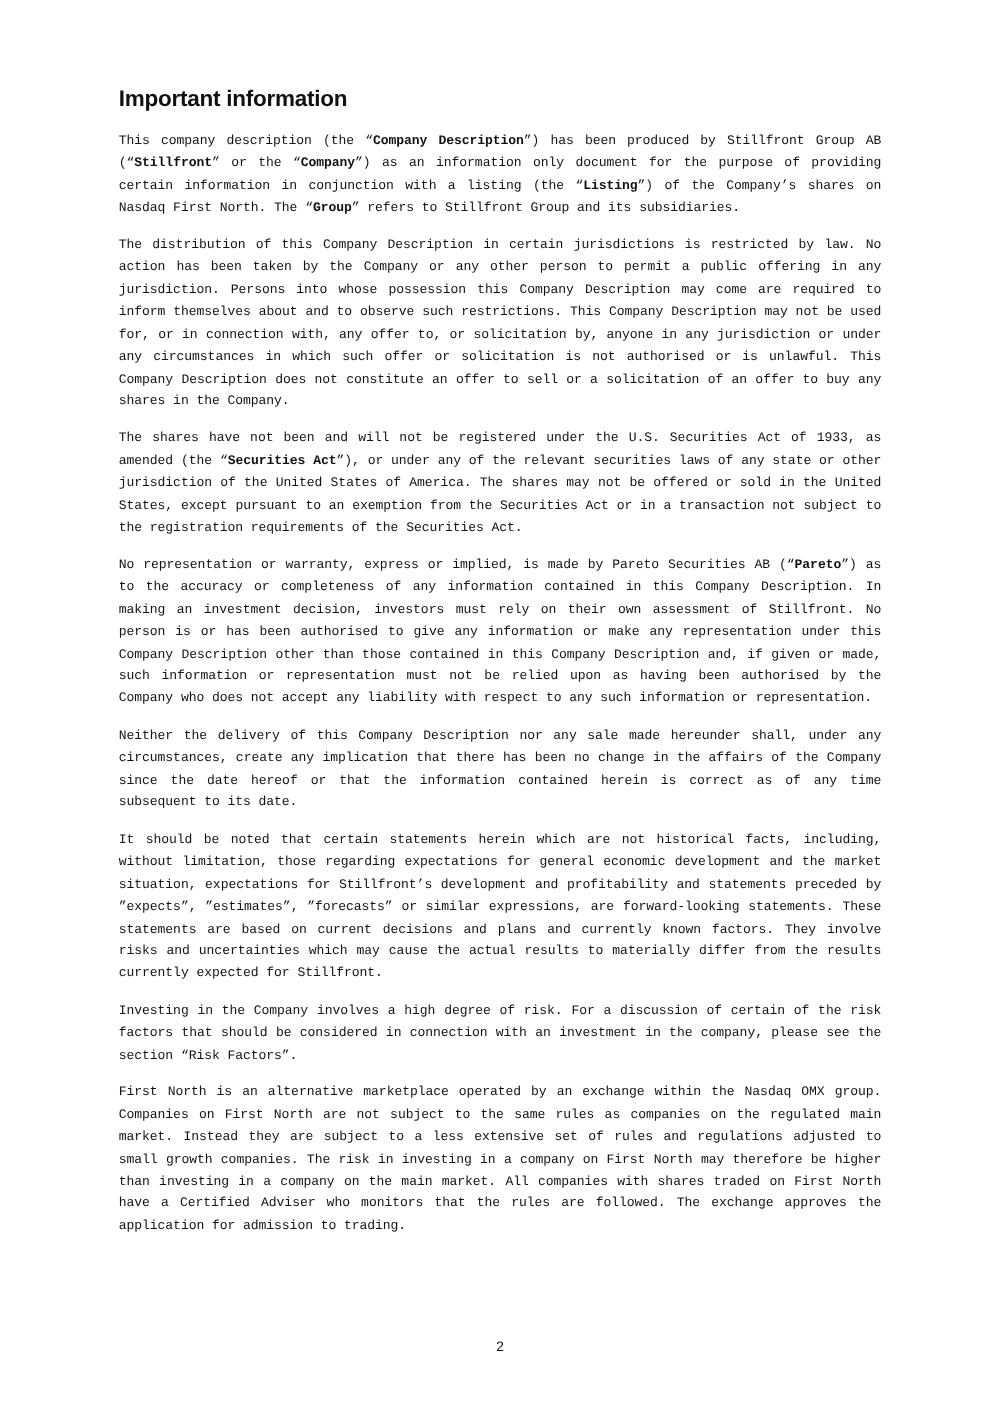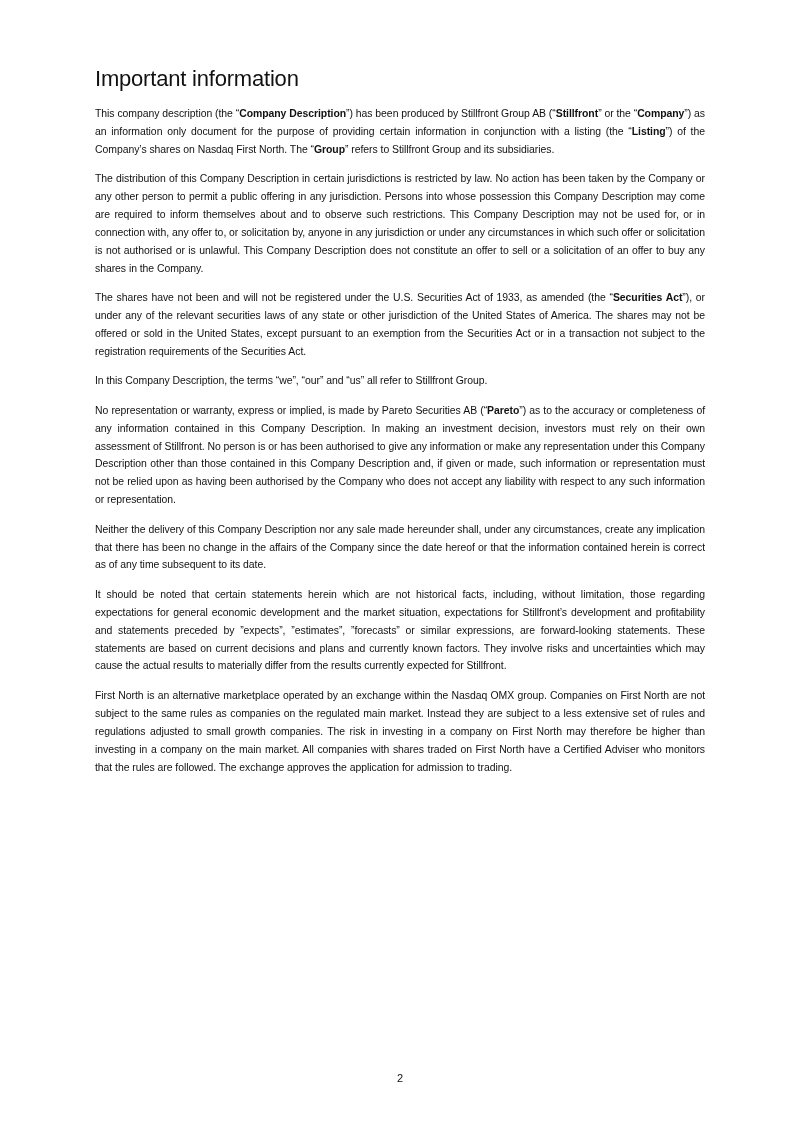--- a/index.html
+++ b/index.html
@@ -2,42 +2,42 @@
 <html><head>
   <meta charset="utf-8">
   <style>
     html, body { margin: 0; padding: 0; background: #ffffff; }
     body { width: 800px; height: 1131px; position: relative; overflow: hidden; }
     .page {
       position: absolute; left: 95px; top: 62px; width: 610px;
       font-family: "Liberation Sans", sans-serif; color: #111111;
     }
     h1 {
-      margin: 0 0 9px 0; font-size: 22px; font-weight: normal;
+      margin: 0 0 9px 0; font-size: 18px; font-weight: bold;
       letter-spacing: -0.2px; line-height: 34px;
     }
     p {
       margin: 0 0 11.5px 0; font-size: 10.45px; line-height: 17.9px;
-      text-align: justify; letter-spacing: -0.05px;
+      text-align: justify; letter-spacing: -0.05px; font-family: Liberation Mono, monospace;
     }
     p b { font-weight: bold; }
     .page-number {
       position: absolute; left: 0; right: 0; top: 1072px; text-align: center;
       font-family: "Liberation Sans", sans-serif; font-size: 11px; color: #111111;
     }
   </style>
 </head>
 <body>
 
 <div class="page">
   <h1>Important information</h1>
   <div id="body-text">
       <p><span>This company description (the “</span><b>Company Description</b><span>”) has been produced by Stillfront Group AB (“</span><b>Stillfront</b><span>” or the “</span><b>Company</b><span>”) as an information only document for the purpose of providing certain information in conjunction with a listing (the “</span><b>Listing</b><span>”) of the Company’s shares on Nasdaq First North. The “</span><b>Group</b><span>” refers to Stillfront Group and its subsidiaries.</span></p>
       <p><span>The distribution of this Company Description in certain jurisdictions is restricted by law. No action has been taken by the Company or any other person to permit a public offering in any jurisdiction. Persons into whose possession this Company Description may come are required to inform themselves about and to observe such restrictions. This Company Description may not be used for, or in connection with, any offer to, or solicitation by, anyone in any jurisdiction or under any circumstances in which such offer or solicitation is not authorised or is unlawful. This Company Description does not constitute an offer to sell or a solicitation of an offer to buy any shares in the Company.</span></p>
       <p><span>The shares have not been and will not be registered under the U.S. Securities Act of 1933, as amended (the “</span><b>Securities Act</b><span>”), or under any of the relevant securities laws of any state or other jurisdiction of the United States of America. The shares may not be offered or sold in the United States, except pursuant to an exemption from the Securities Act or in a transaction not subject to the registration requirements of the Securities Act.</span></p>
-      <p><span>In this Company Description, the terms “we”, “our” and “us” all refer to Stillfront Group.</span></p>
       <p><span>No representation or warranty, express or implied, is made by Pareto Securities AB (“</span><b>Pareto</b><span>”) as to the accuracy or completeness of any information contained in this Company Description. In making an investment decision, investors must rely on their own assessment of Stillfront. No person is or has been authorised to give any information or make any representation under this Company Description other than those contained in this Company Description and, if given or made, such information or representation must not be relied upon as having been authorised by the Company who does not accept any liability with respect to any such information or representation.</span></p>
       <p><span>Neither the delivery of this Company Description nor any sale made hereunder shall, under any circumstances, create any implication that there has been no change in the affairs of the Company since the date hereof or that the information contained herein is correct as of any time subsequent to its date.</span></p>
       <p><span>It should be noted that certain statements herein which are not historical facts, including, without limitation, those regarding expectations for general economic development and the market situation, expectations for Stillfront’s development and profitability and statements preceded by ”expects”, ”estimates”, ”forecasts” or similar expressions, are forward-looking statements. These statements are based on current decisions and plans and currently known factors. They involve risks and uncertainties which may cause the actual results to materially differ from the results currently expected for Stillfront.</span></p>
+      <p><span>Investing in the Company involves a high degree of risk. For a discussion of certain of the risk factors that should be considered in connection with an investment in the company, please see the section “Risk Factors”.</span></p>
       <p><span>First North is an alternative marketplace operated by an exchange within the Nasdaq OMX group. Companies on First North are not subject to the same rules as companies on the regulated main market. Instead they are subject to a less extensive set of rules and regulations adjusted to small growth companies. The risk in investing in a company on First North may therefore be higher than investing in a company on the main market. All companies with shares traded on First North have a Certified Adviser who monitors that the rules are followed. The exchange approves the application for admission to trading.</span></p>
     </div>
 </div>
 <div class="page-number">2</div>
 
 </body></html>

